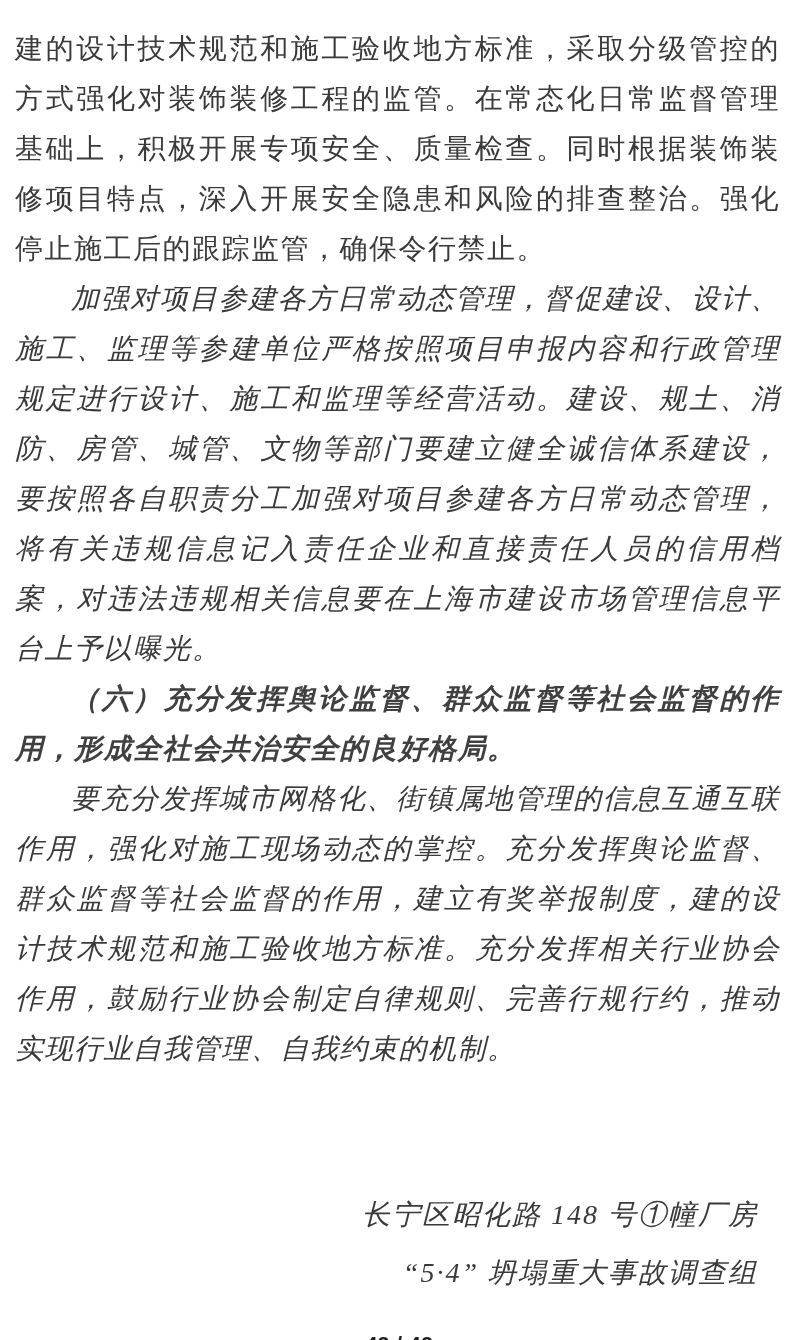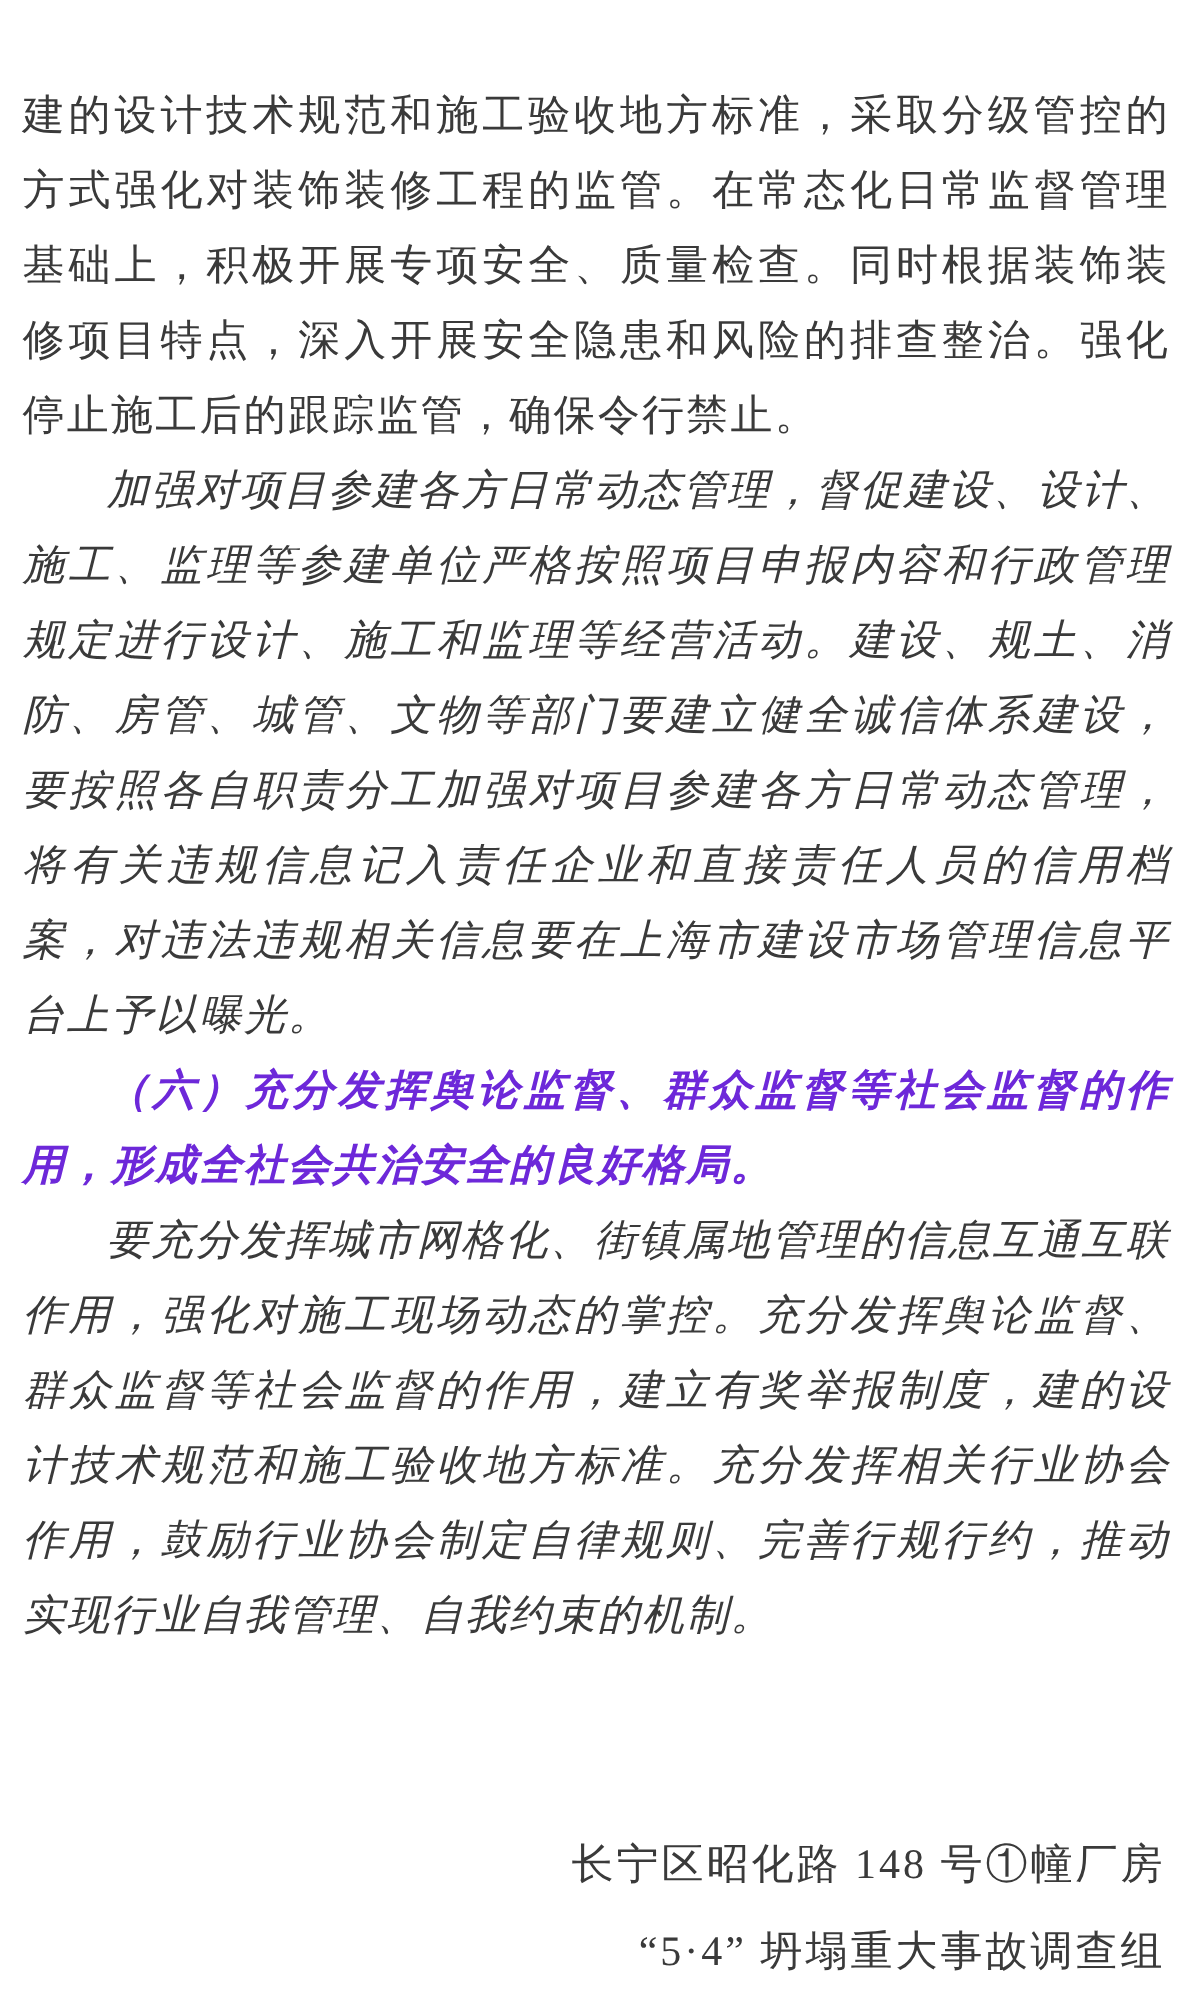--- a/index.html
+++ b/index.html
@@ -8,42 +8,42 @@
     font-family: "Liberation Serif", "DejaVu Serif", serif;
   }
   .page {
     position: relative;
     width: 799px;
     height: 1340px;
     background: #ffffff;
     overflow: hidden;
   }
   .doc-body {
-    padding: 9px 19px 0 15px;
+    padding: 24px 19px 0 15px;
     color: #3a3a3a;
-    margin-top: 44px;
   }
   .para {
     font-size: 28px;
     line-height: 50px;
     letter-spacing: 1.5px;
     text-align: justify;
     text-justify: inter-character;
     color: #3a3a3a;
     font-weight: 400;
   }
   .para.indent { text-indent: 2em; font-style: italic; }
   .para.bold {
     font-weight: 700;
-    color: #6d28d9;
+    color: #404040;
   }
   .signature {
     margin-top: 112px;
-    padding-right: 22px;
+    padding-right: 41px;
     text-align: right;
+    font-style: italic;
   }
   .signature .sig-line {
     font-size: 28px;
     line-height: 58px;
     letter-spacing: 2px;
     color: #3a3a3a;
   }
   .footer {
     margin-top: 30px;
     text-align: center;

